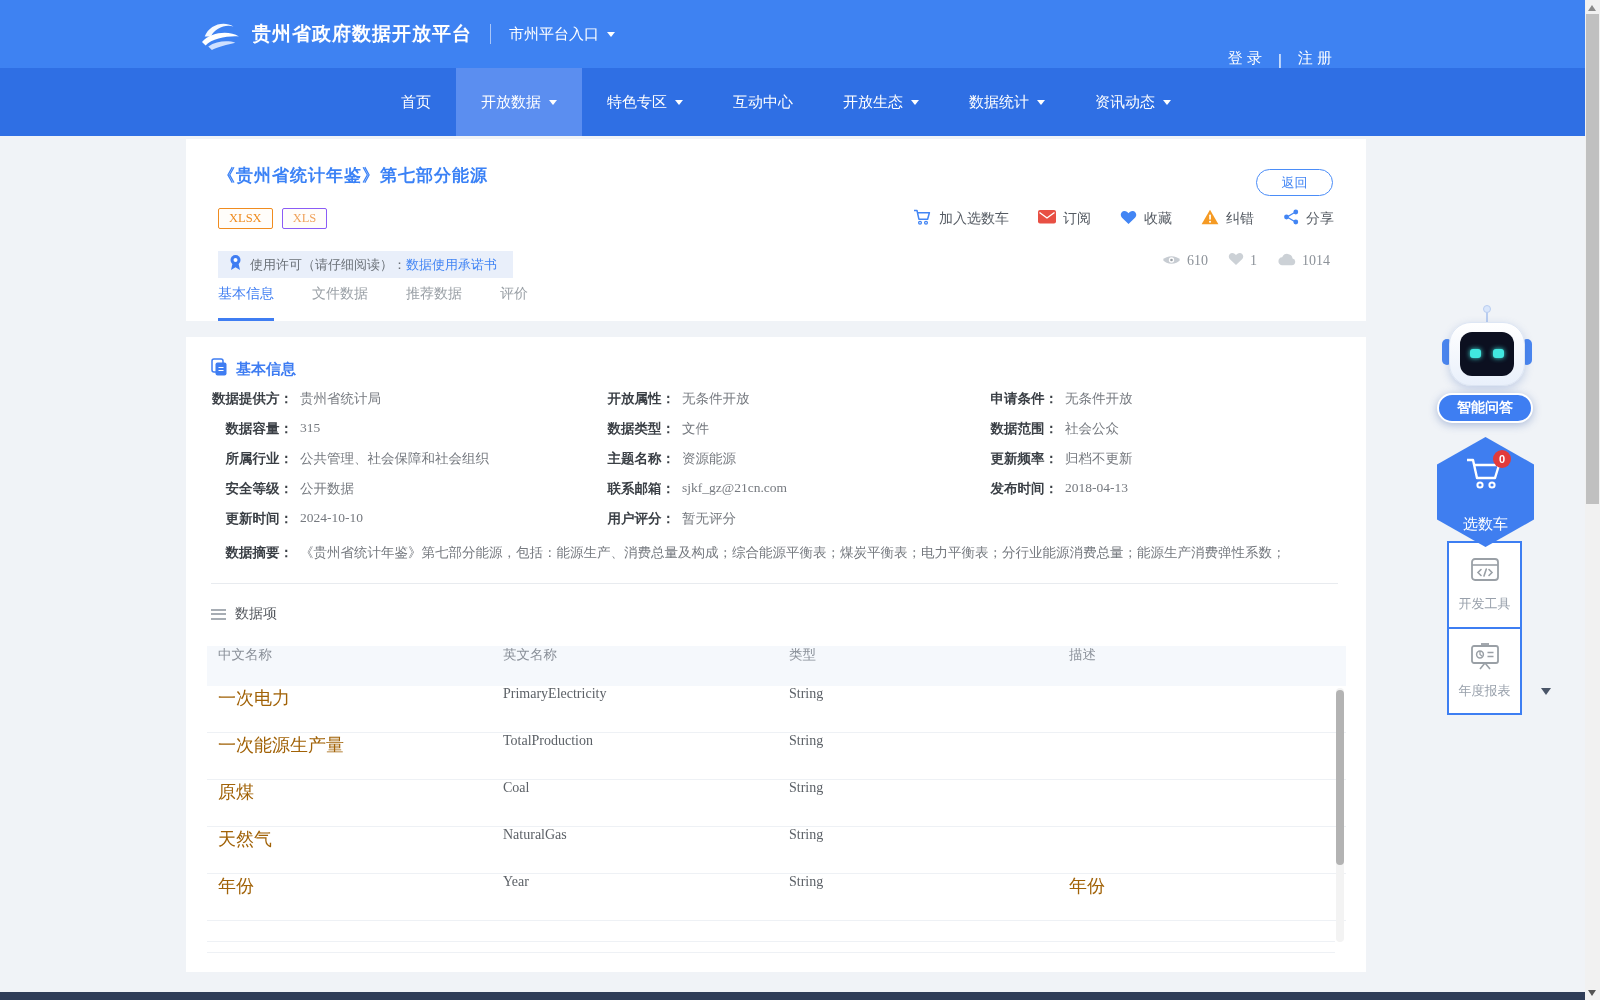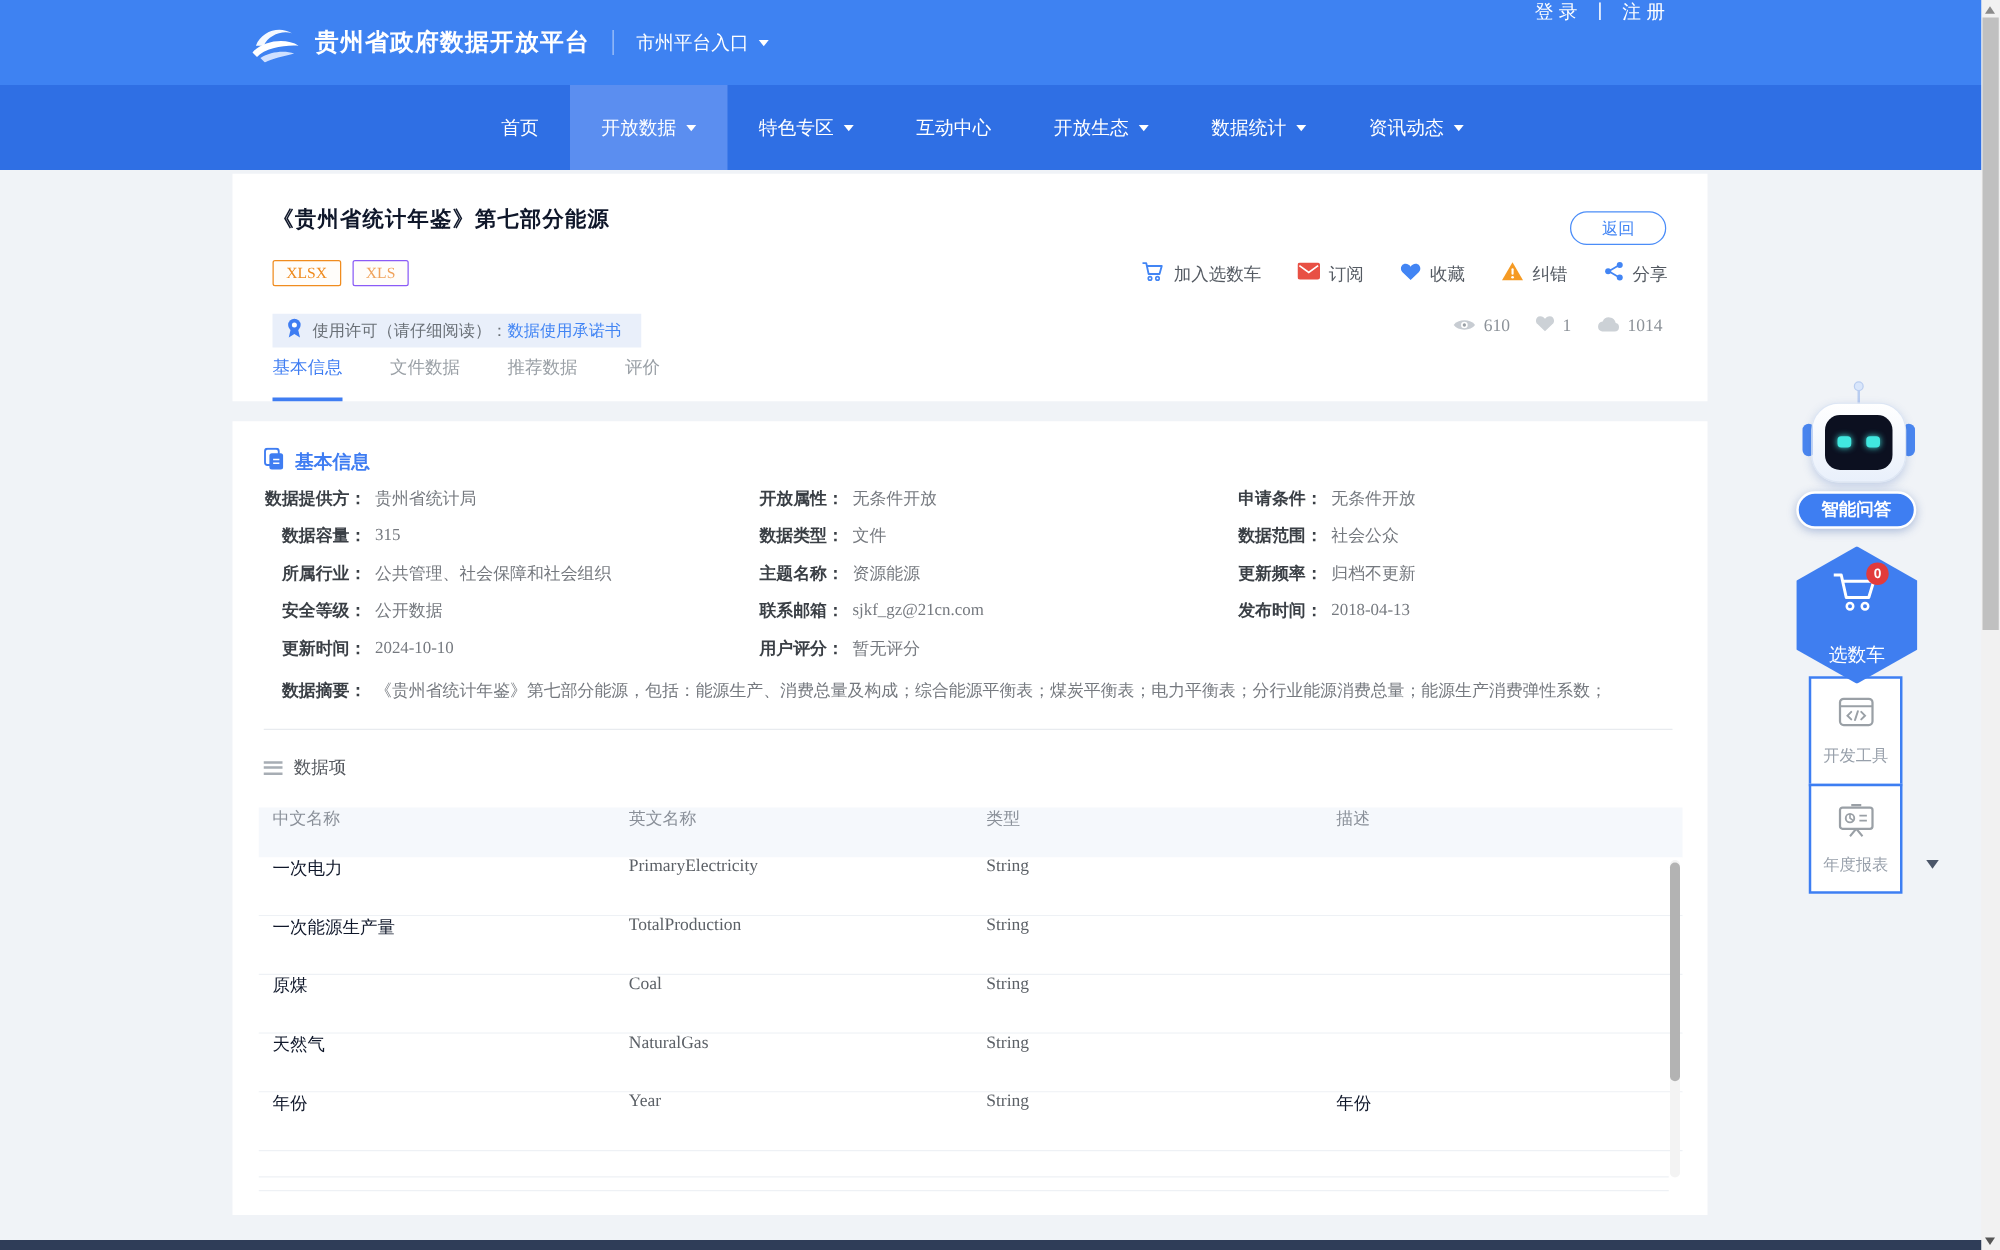--- a/index.html
+++ b/index.html
@@ -9,37 +9,37 @@
 
   
   .topbar { position:absolute; left:0; top:0; width:1600px; height:68px; background:#3e82f2;
     display:flex; align-items:center; z-index:5; }
   .brand-wrap { display:flex; align-items:center; margin-left:198px; }
   .brand-title { color:#fff; font-size:19px; font-weight:700; letter-spacing:1px; margin-left:10px; }
   .top-divider { width:1px; height:20px; background:rgba(255,255,255,.55); margin:0 18px; }
   .portal-entry { display:flex; align-items:center; color:#fff; font-size:15px; cursor:pointer; }
   .caret { width:0; height:0; border-left:4px solid transparent; border-right:4px solid transparent;
     border-top:5px solid #fff; display:inline-block; margin-left:8px; }
-  .top-right { position:absolute; right:268px; top:0; height:68px; display:flex; align-items:flex-start;
+  .top-right { position:absolute; right:268px; top:0; height:68px; display:flex; align-items:flex-end;
     color:#fff; font-size:15px; gap:16px; }
   .top-right .sep { color:#fff; }
 
   
   .navbar { position:absolute; left:0; top:68px; width:1600px; height:68px; background:#2f6fe4;
     display:flex; align-items:stretch; padding-left:376px; z-index:5; }
   .nav-item { display:flex; align-items:center; padding:0 25px; color:#fff; font-size:15px;
     cursor:pointer; white-space:nowrap; }
   .nav-item.active { background:#5b8ef0; }
 
   
   .card { position:absolute; left:186px; width:1180px; background:#fff; }
   .card1 { top:139px; height:182px; }
   .card2 { top:337px; height:635px; overflow:hidden; }
 
-  .ds-title { position:absolute; left:32px; top:25px; font-size:17px; font-weight:600; color:#0f172a; letter-spacing:1px; }
+  .ds-title { position:absolute; left:32px; top:25px; font-size:17px; font-weight:600; color:#3b82f6; letter-spacing:1px; }
   .back-btn { position:absolute; right:33px; top:30px; width:77px; height:27px; border:1px solid #4b8df8;
     border-radius:14px; color:#4285f4; font-size:13px; display:flex; align-items:center; justify-content:center;
     background:#fff; cursor:pointer; }
 
   .tag-row { position:absolute; left:32px; top:69px; display:flex; gap:9px; }
   .tag { font-family:"Liberation Serif",serif; font-size:12.5px; padding:2px 10px; border-radius:2px; background:#fffdfa; }
   .tag-xlsx { border:1px solid #f08c1f; color:#ef8b1e; }
   .tag-xls  { border:1px solid #8b5cf6; color:#f0a35c; }
 
   .action-row { position:absolute; right:32px; top:70px; display:flex; gap:29px; align-items:center; }
@@ -82,21 +82,21 @@
   .burger i { display:block; width:15px; height:2px; background:#a7adb4; margin:2.5px 0; }
 
   
   .ditable { position:absolute; left:21px; top:309px; width:1139px; height:326px; }
   .trow { display:flex; }
   .thead { height:40px; background:#f5f8fc; }
   .thead .tc { color:#8a9099; font-size:13.5px; }
   .tbody-row { height:47px; border-bottom:1px solid #eef1f5; background:#fff; }
   .tc { padding-left:11px; }
   .tc1 { width:285px; } .tc2 { width:286px; } .tc3 { width:280px; } .tc4 { width:288px; }
-  .cell-cn { font-size:14px; color:#0f172a; }
+  .cell-cn { font-size:18px; color:#a16207; }
   .cell-en { font-family:"Liberation Serif",serif; font-size:14px; color:#5c6167; }
   .hairline { position:absolute; left:0; width:1128px; height:1px; background:#eef1f5; }
   .table-scroll-track { position:absolute; right:2px; top:42px; width:8px; height:254px; background:#f3f3f3; border-radius:4px; }
   .table-scroll-thumb { position:absolute; right:2px; top:44px; width:8px; height:175px; background:#b3b3b3; border-radius:4px; }
 
   
   .robot { position:absolute; left:1442px; top:305px; width:90px; height:90px; z-index:6; }
   .antenna-line { position:absolute; left:44px; top:6px; width:2px; height:12px; background:#b9cdf0; }
   .antenna-tip { position:absolute; left:41px; top:0; width:8px; height:8px; border-radius:50%; background:#d9e6fb; border:1px solid #b9cdf0; }
   .ear { position:absolute; top:34px; width:10px; height:26px; border-radius:5px; background:#4a86f0; }

